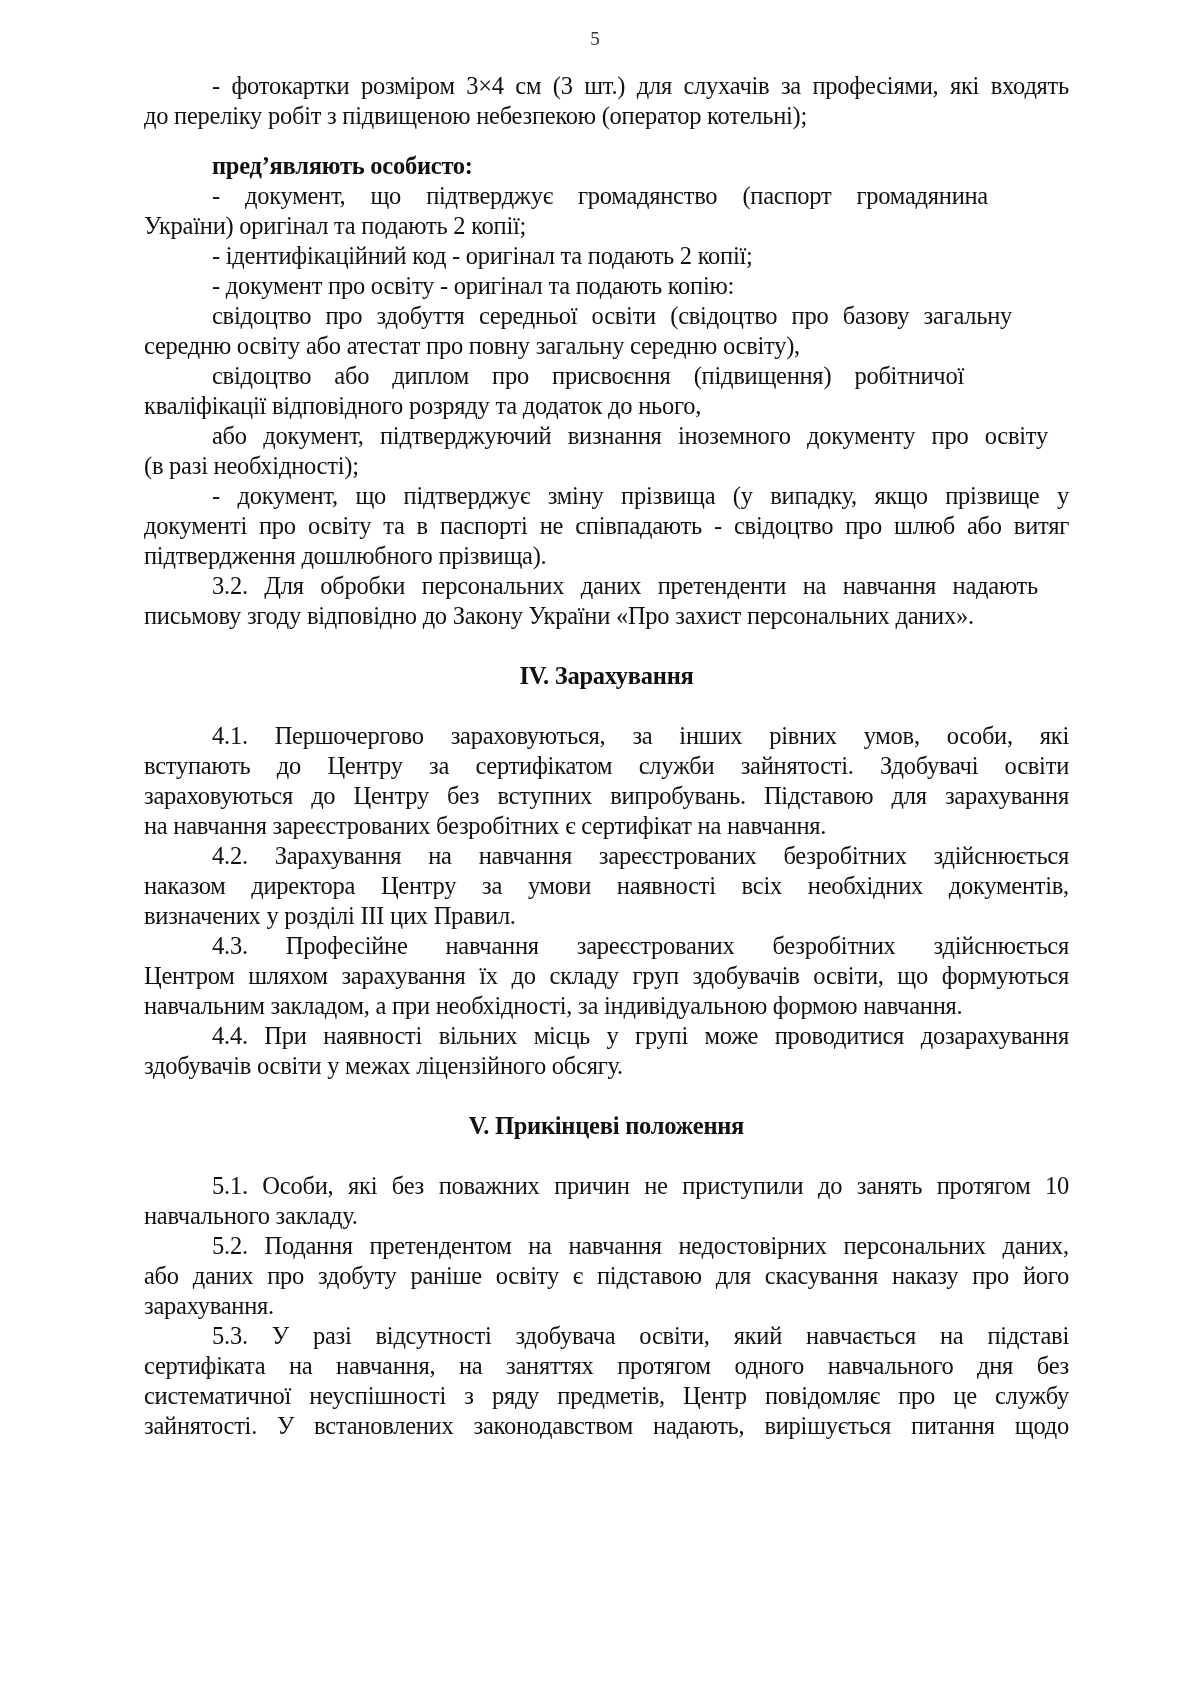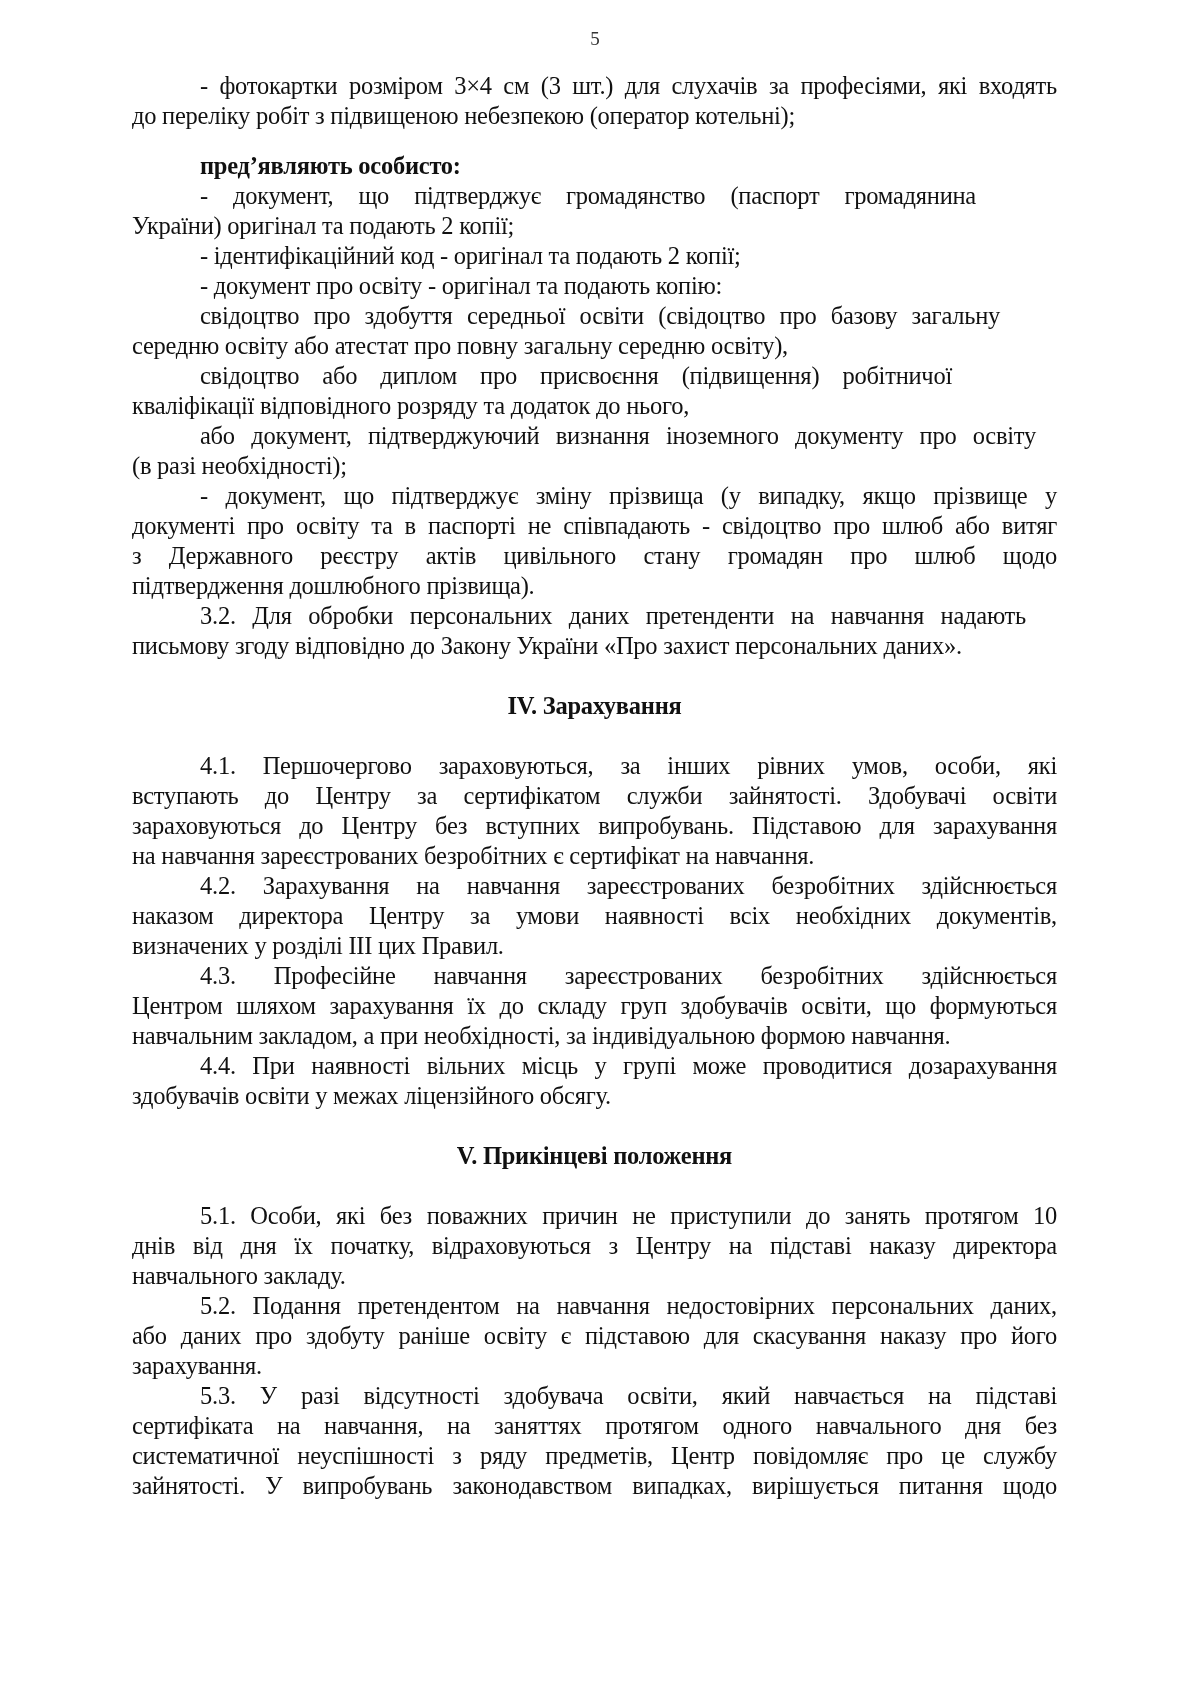--- a/index.html
+++ b/index.html
@@ -7,21 +7,21 @@
   .page {
     position: absolute; left: 0; top: 0; width: 1190px; height: 1683px;
     background: #ffffff; color: #111111;
     font-family: "Liberation Serif", "DejaVu Serif", serif;
   }
   .page-number {
     position: absolute; top: 28px; left: 0; width: 1190px; text-align: center;
     font-size: 19px; color: #333;
   }
   .content {
-    position: absolute; left: 132px; top: 71px; width: 925px;
+    position: absolute; left: 144px; top: 71px; width: 925px;
     font-size: 24.5px; line-height: 30px; letter-spacing: -0.25px;
   }
   .line { display: block; white-space: nowrap; text-align: justify; text-align-last: justify; }
   .line.last { text-align-last: left; }
   .line.indent { padding-left: 68px; }
   .bold { font-weight: bold; margin-top: 20px; }
   .heading {
     display: block; text-align: center; font-weight: bold; font-size: 24.5px;
   }
   .gap-h1-top { margin-top: 30px; }
@@ -61,21 +61,20 @@
     </div>
 
     <div>
       <span class="line indent" style="width:836px">або документ, підтверджуючий визнання іноземного документу про освіту</span>
       <span class="line last">(в разі необхідності);</span>
     </div>
 
     <div>
       <span class="line indent">-  документ, що підтверджує зміну прізвища (у випадку, якщо прізвище у</span>
       <span class="line">документі про освіту та в паспорті не співпадають - свідоцтво про шлюб або витяг</span>
-      <span class="line">з Державного реєстру актів цивільного стану громадян про шлюб щодо</span>
       <span class="line last">підтвердження дошлюбного прізвища).</span>
     </div>
 
     <div>
       <span class="line indent" style="width:826px">3.2.  Для обробки персональних даних претенденти на навчання надають</span>
       <span class="line last">письмову згоду відповідно до Закону України «Про захист персональних даних».</span>
     </div>
 
     <span class="heading gap-h1-top gap-h1-bot">IV. Зарахування</span>
 
@@ -100,31 +99,30 @@
 
     <div>
       <span class="line indent">4.4.  При наявності вільних місць у групі може проводитися дозарахування</span>
       <span class="line last">здобувачів освіти у межах ліцензійного обсягу.</span>
     </div>
 
     <span class="heading gap-h1-top gap-h1-bot">V. Прикінцеві положення</span>
 
     <div>
       <span class="line indent">5.1. Особи, які без поважних причин не приступили до занять протягом 10</span>
-      <span class="line">днів від дня їх початку, відраховуються з Центру на підставі наказу директора</span>
       <span class="line last">навчального закладу.</span>
     </div>
 
     <div>
       <span class="line indent">5.2. Подання претендентом на навчання недостовірних персональних даних,</span>
       <span class="line">або даних про здобуту раніше освіту є підставою для скасування наказу про його</span>
       <span class="line last">зарахування.</span>
     </div>
 
     <div>
       <span class="line indent">5.3. У  разі  відсутності  здобувача  освіти,  який  навчається  на  підставі</span>
       <span class="line">сертифіката  на  навчання,  на  заняттях  протягом  одного  навчального  дня  без</span>
       <span class="line">систематичної неуспішності з ряду предметів, Центр повідомляє про це службу</span>
-      <span class="line">зайнятості. У випробувань законодавством випадках, вирішується питання щодо</span>
+      <span class="line">зайнятості. У встановлених законодавством надають, вирішується питання щодо</span>
     </div>
 
   </div>
 </div>
 
 </body></html>

